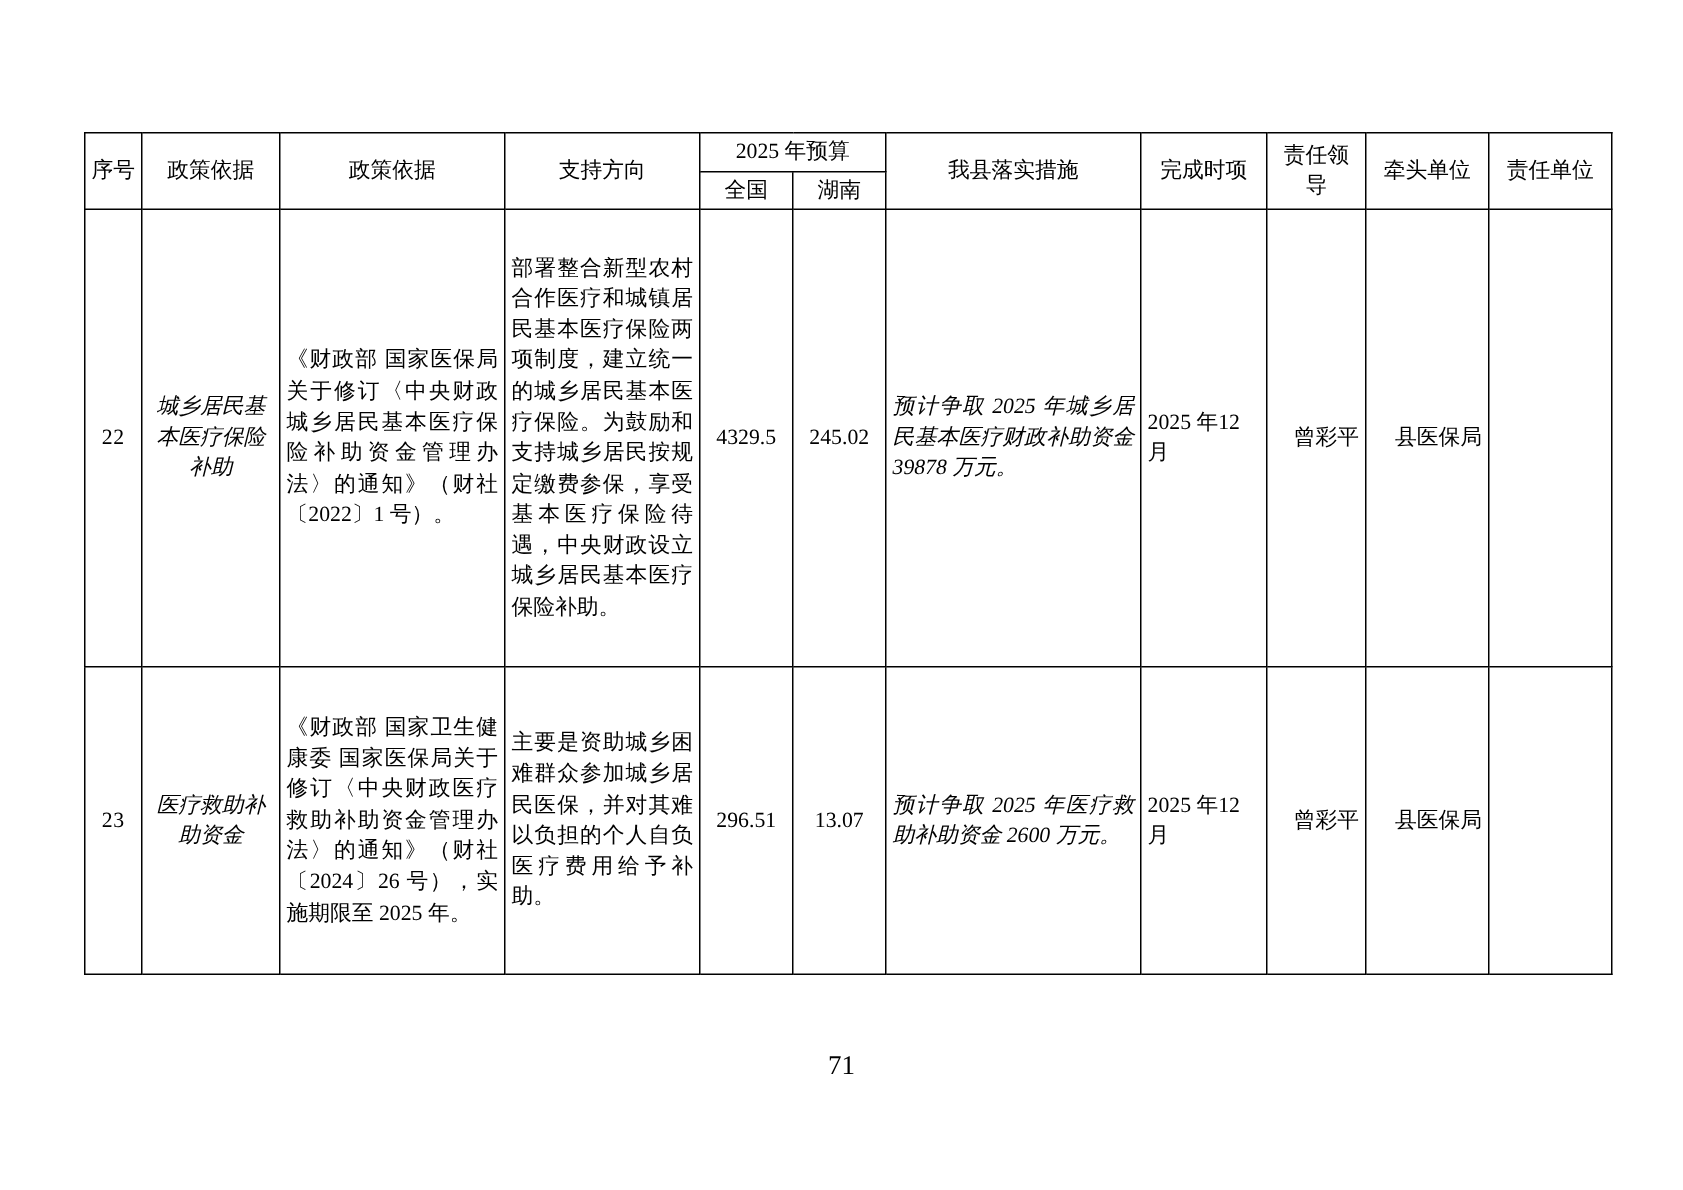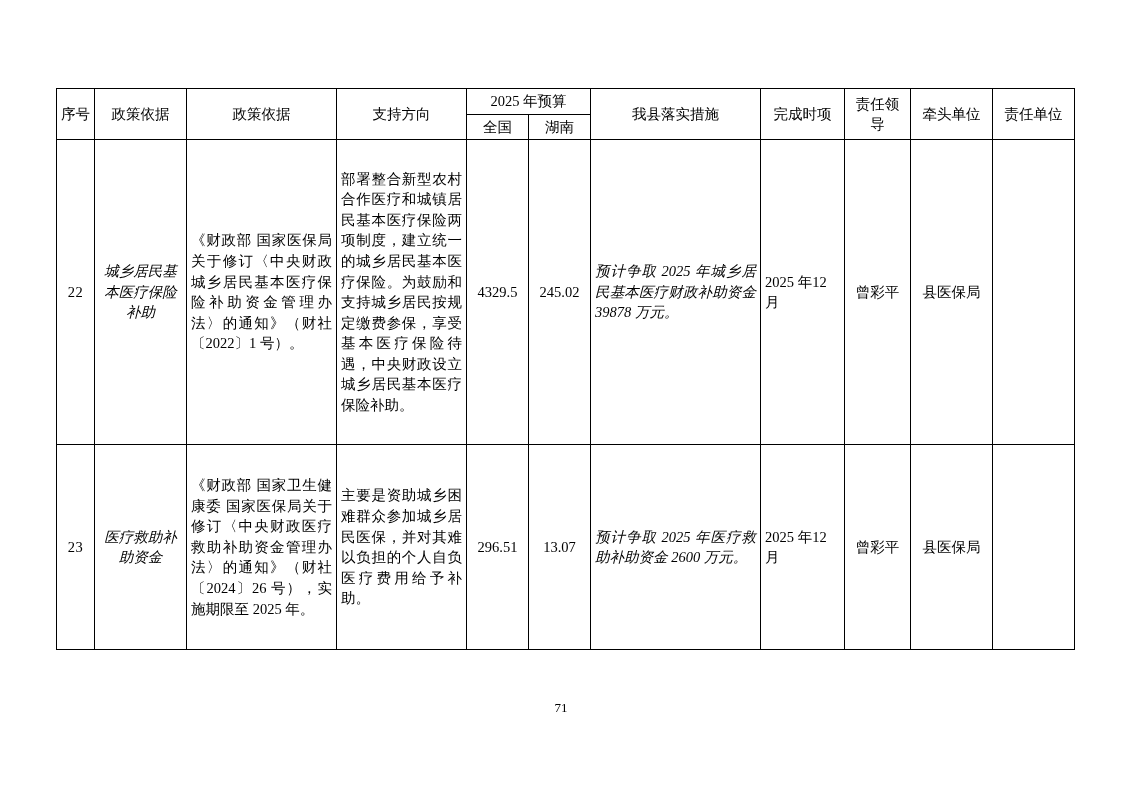--- a/index.html
+++ b/index.html
@@ -97,32 +97,32 @@
     line-height: 1.62;
     padding-left: 8px;
     padding-right: 8px;
     font-style: italic;
   }
   td.c-time {
     text-align: left;
     line-height: 1.5;
   }
   td.c-leader, td.c-unit {
-    text-align: center;
+    text-align: right;
   }
   .row-22 td { height: 300px; }
   .row-23 td { height: 200px; }
 
   .page-number {
     position: absolute;
     left: 0;
     top: 700px;
     width: 1122px;
     text-align: center;
-    font-size: 13px;
+    font-size: 18px;
     font-family: "Liberation Serif", "DejaVu Serif", serif;
   }
 </style>
 </head>
 <body>
 
 <div class="page">
 
   <div class="table-wrap">
     <table class="budget">

